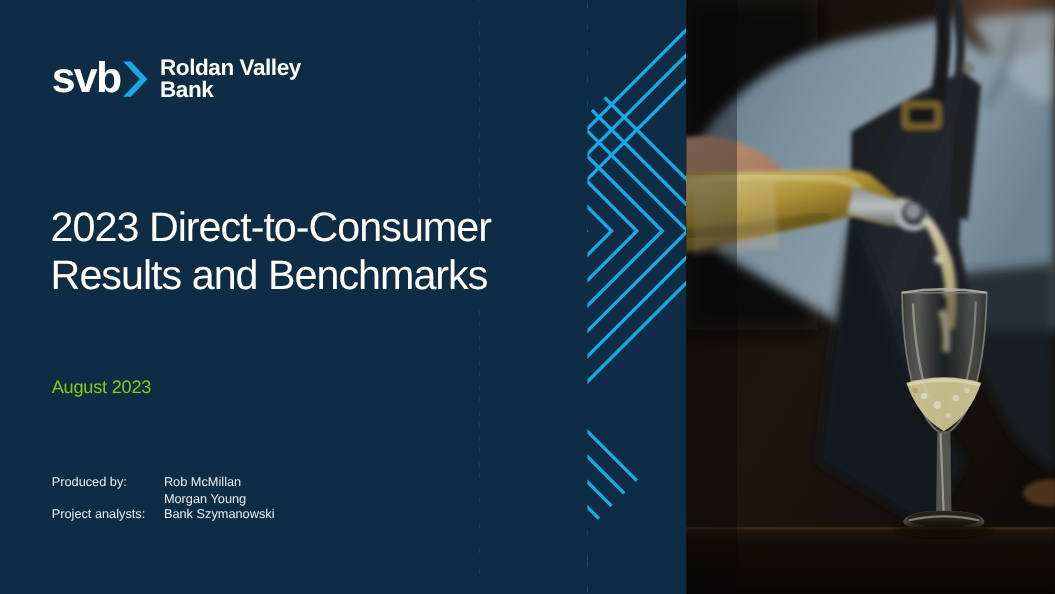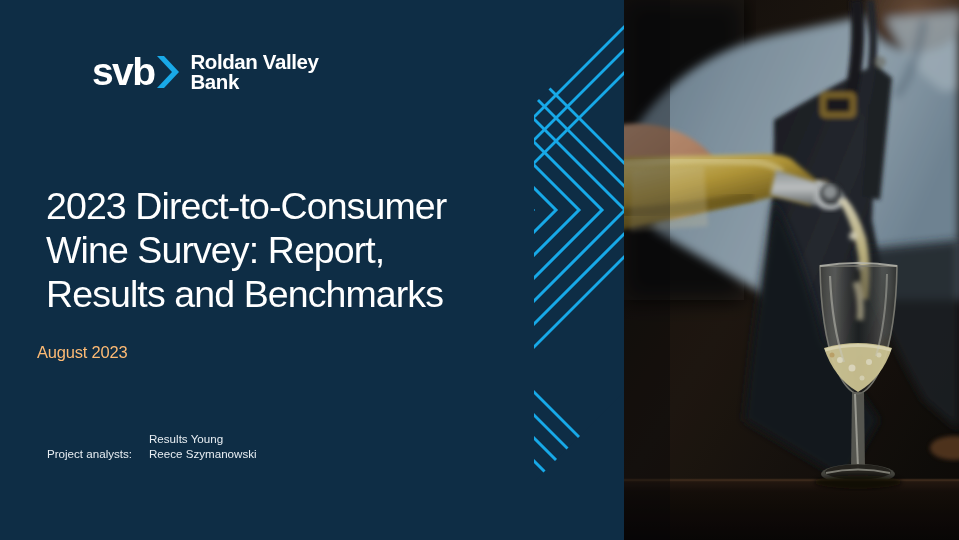--- a/index.html
+++ b/index.html
@@ -38,21 +38,20 @@
     overflow: hidden;
   }
   .chevron-band svg { display: block; }
 
   
   .logo-lockup {
     position: absolute;
     left: 47px;
     top: 50px;
     width: 270px;
-    margin-left: 45px;
   }
   .logo-row {
     display: flex;
     align-items: center;
     height: 44px;
   }
   .logo-svb {
     font-size: 39px;
     font-weight: bold;
     color: #ffffff;
@@ -94,23 +93,23 @@
     font-size: 37.5px;
     line-height: 44px;
     font-weight: 400;
     letter-spacing: -0.9px;
     white-space: nowrap;
   }
 
   
   .date-text {
     position: absolute;
-    left: 37px;
+    left: 47px;
     top: 343px;
-    color: #fdba74;
+    color: #84cc16;
     font-size: 16.5px;
     font-weight: 400;
     letter-spacing: -0.2px;
   }
 
   
   .credits {
     position: absolute;
     left: 47px;
     top: 432px;
@@ -223,34 +222,37 @@
       </span>
       <span>
         <span class="logo-wordmark" style="display:block">Roldan Valley</span>
         <span class="logo-wordmark" style="display:block">Bank</span>
       </span>
     </div>
   </div>
 
   <div class="title-block">
     <div class="title-line">2023 Direct-to-Consumer</div>
-    <div class="title-line">Wine Survey: Report,</div>
     <div class="title-line">Results and Benchmarks</div>
   </div>
 
   <div class="date-text">August 2023</div>
 
   <div class="credits">
     <div class="credit-row">
+      <span class="credit-label">Produced by:</span>
+      <span class="credit-value">Rob McMillan</span>
+    </div>
+    <div class="credit-row">
       <span class="credit-label"></span>
-      <span class="credit-value">Results Young</span>
+      <span class="credit-value">Morgan Young</span>
     </div>
     <div class="credit-row">
       <span class="credit-label">Project analysts:</span>
-      <span class="credit-value">Reece Szymanowski</span>
+      <span class="credit-value">Bank Szymanowski</span>
     </div>
   </div>
 
   <div class="photo-panel">
     <svg width="335" height="540" viewBox="0 0 335 540" xmlns="http://www.w3.org/2000/svg" aria-hidden="true">
       <defs>
         <linearGradient id="bgDark" x1="0" y1="0" x2="1" y2="1">
           <stop offset="0" stop-color="#15100c"></stop>
           <stop offset="0.45" stop-color="#221a13"></stop>
           <stop offset="1" stop-color="#0d0b09"></stop>

